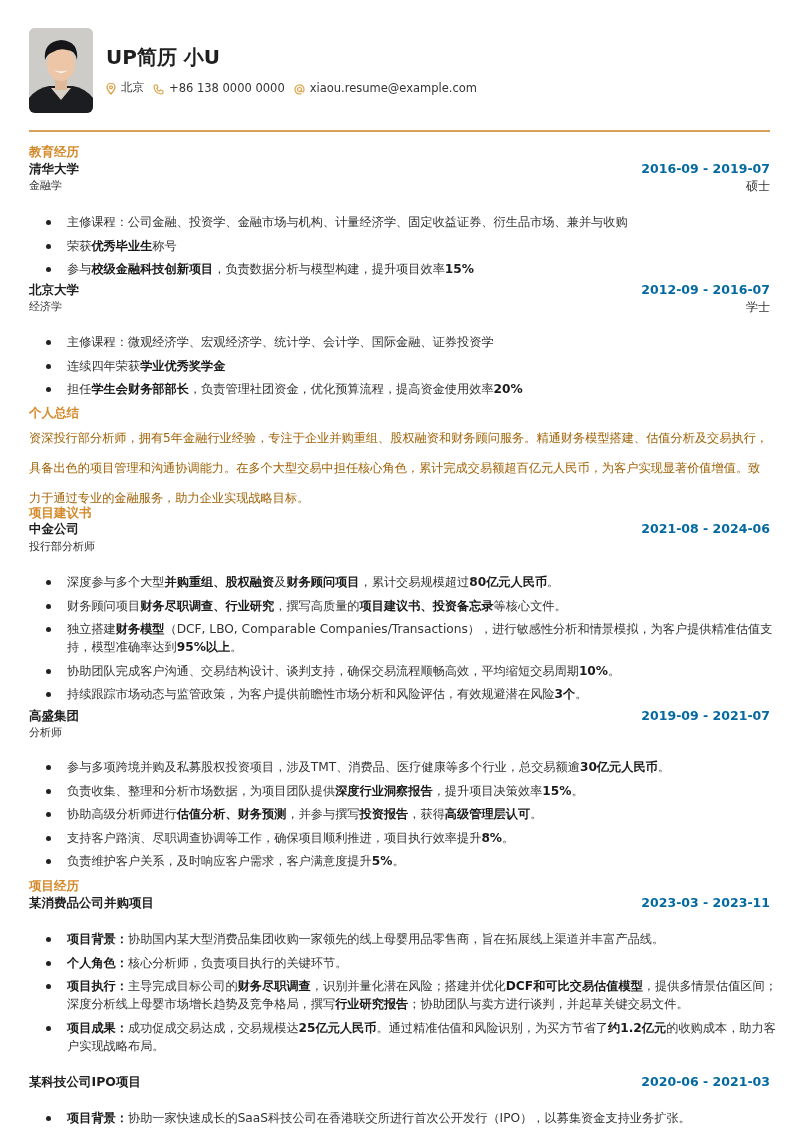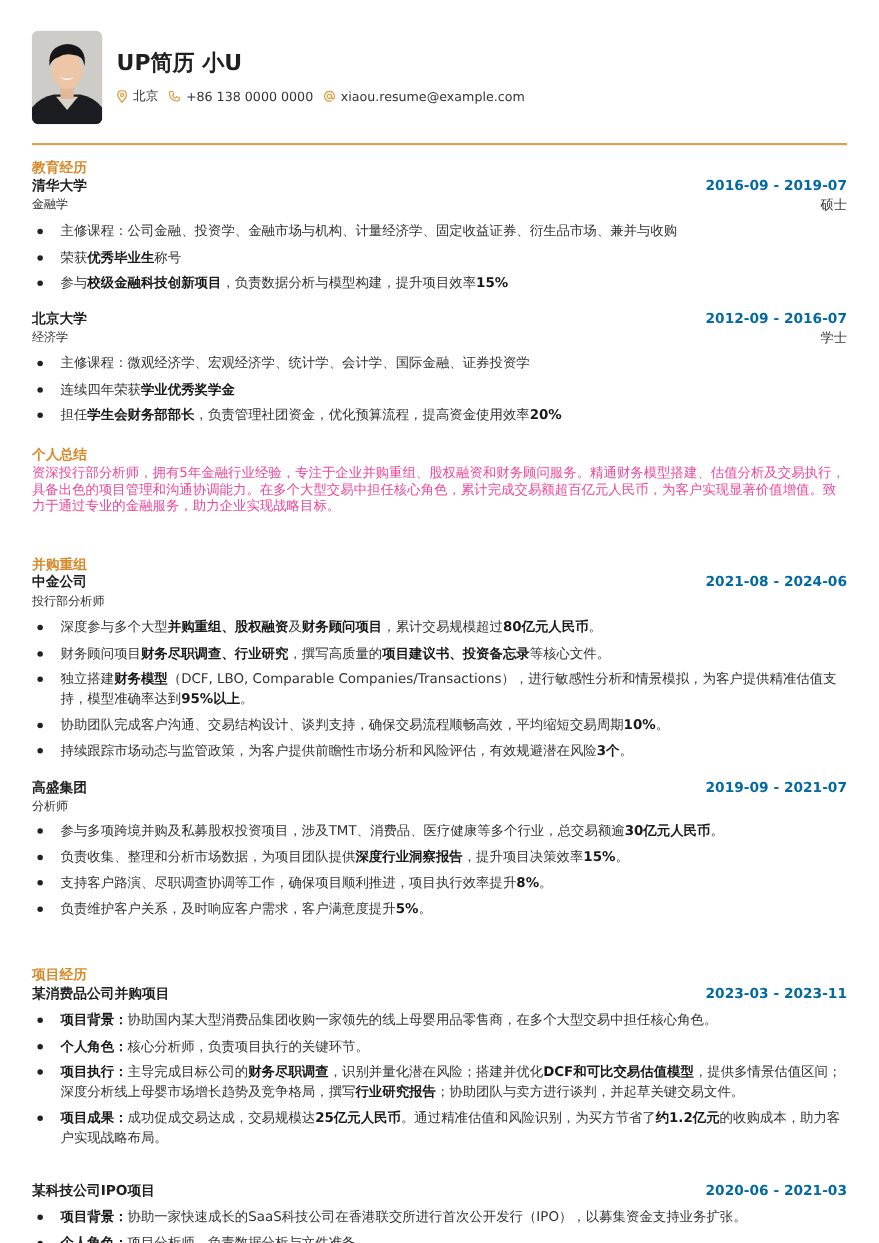--- a/index.html
+++ b/index.html
@@ -17,46 +17,46 @@
     border-radius: 6px; overflow: hidden; background: #cfcfcd;
   }
   .name {
     position: absolute; left: 77px; top: 44px;
     font-size: 20px; font-weight: bold; color: #1f1f1f; letter-spacing: 0;
   }
   .contacts {
     position: absolute; left: 77px; top: 80px; display: flex; align-items: center;
     font-size: 11.5px; color: #333;
   }
-  .contact { display: flex; align-items: center; margin-right: 9px; }
+  .contact { display: flex; align-items: flex-end; margin-right: 9px; }
   .contact svg { margin-right: 5px; }
   .rule { position: absolute; left: 0; top: 130px; width: 741px; height: 1.5px; background: #d9a05b; }
 
   
   .section-title {
     position: absolute; left: 0; font-size: 12.5px; font-weight: bold; color: #d48a2a;
   }
   .entry-head { position: absolute; left: 0; width: 741px; height: 18px; }
   .entry-title { position: absolute; left: 0; top: 0; font-size: 12.5px; font-weight: bold; color: #1f1f1f; }
   .entry-date { position: absolute; right: 0; top: 0; font-size: 12.5px; font-weight: bold; color: #0369a1; }
   .entry-sub { position: absolute; left: 0; font-size: 11px; color: #333; }
   .entry-sub-right { position: absolute; right: 0; font-size: 12px; color: #333; }
 
-  ul.bullets { position: absolute; left: 0; margin: 0; padding: 0; list-style: none; width: 741px; }
+  ul.bullets { position: absolute; left: 0; margin: 12px; padding: 0; list-style: none; width: 741px; }
   ul.bullets li {
     position: relative; padding-left: 26px; font-size: 12.2px; line-height: 18px; color: #333;
     margin-bottom: 5.5px;
   }
   ul.bullets li::before {
     content: ""; position: absolute; left: 5px; top: 7px; width: 5px; height: 5px;
     border-radius: 50%; background: #222;
   }
   ul.bullets li b { color: #1a1a1a; }
   .summary {
-    position: absolute; left: 0; width: 741px; font-size: 12.2px; line-height: 15px; color: #ec4899;
+    position: absolute; left: 0; width: 741px; font-size: 12.2px; line-height: 30px; color: #a16207;
   }
 </style>
 </head>
 <body>
 
 <div class="page">
 
   <div class="header">
     <div class="avatar">
       <svg width="64" height="85" viewBox="0 0 64 85">
@@ -117,21 +117,21 @@
   <span class="entry-sub-right" style="top:299px">学士</span>
   <ul class="bullets" style="top:321px">
     <li><span>主修课程：微观经济学、宏观经济学、统计学、会计学、国际金融、证券投资学</span></li>
     <li><span>连续四年荣获</span><b>学业优秀奖学金</b></li>
     <li><span>担任</span><b>学生会财务部部长</b><span>，负责管理社团资金，优化预算流程，提高资金使用效率</span><b>20%</b></li>
   </ul>
 
   <div class="section-title" style="top:405px">个人总结</div>
   <div class="summary" style="top:423px">资深投行部分析师，拥有5年金融行业经验，专注于企业并购重组、股权融资和财务顾问服务。精通财务模型搭建、估值分析及交易执行，具备出色的项目管理和沟通协调能力。在多个大型交易中担任核心角色，累计完成交易额超百亿元人民币，为客户实现显著价值增值。致力于通过专业的金融服务，助力企业实现战略目标。</div>
 
-  <div class="section-title" style="top:505px">并购重组</div>
+  <div class="section-title" style="top:505px">项目建议书</div>
 
   <div class="entry-head" style="top:521px">
     <span class="entry-title">中金公司</span>
     <span class="entry-date">2021-08 - 2024-06</span>
   </div>
   <span class="entry-sub" style="top:539px">投行部分析师</span>
   <ul class="bullets" style="top:561px">
     <li><span>深度参与多个大型</span><b>并购重组、股权融资</b><span>及</span><b>财务顾问项目</b><span>，累计交易规模超过</span><b>80亿元人民币</b><span>。</span></li>
     <li><span>财务顾问项目</span><b>财务尽职调查、行业研究</b><span>，撰写高质量的</span><b>项目建议书、投资备忘录</b><span>等核心文件。</span></li>
     <li><span>独立搭建</span><b>财务模型</b><span>（DCF, LBO, Comparable Companies/Transactions），进行敏感性分析和情景模拟，为客户提供精准估值支持，模型准确率达到</span><b>95%以上</b><span>。</span></li>
@@ -140,32 +140,33 @@
   </ul>
 
   <div class="entry-head" style="top:708px">
     <span class="entry-title">高盛集团</span>
     <span class="entry-date">2019-09 - 2021-07</span>
   </div>
   <span class="entry-sub" style="top:725px">分析师</span>
   <ul class="bullets" style="top:746px">
     <li><span>参与多项跨境并购及私募股权投资项目，涉及TMT、消费品、医疗健康等多个行业，总交易额逾</span><b>30亿元人民币</b><span>。</span></li>
     <li><span>负责收集、整理和分析市场数据，为项目团队提供</span><b>深度行业洞察报告</b><span>，提升项目决策效率</span><b>15%</b><span>。</span></li>
+    <li><span>协助高级分析师进行</span><b>估值分析、财务预测</b><span>，并参与撰写</span><b>投资报告</b><span>，获得</span><b>高级管理层认可</b><span>。</span></li>
     <li><span>支持客户路演、尽职调查协调等工作，确保项目顺利推进，项目执行效率提升</span><b>8%</b><span>。</span></li>
     <li><span>负责维护客户关系，及时响应客户需求，客户满意度提升</span><b>5%</b><span>。</span></li>
   </ul>
 
   <div class="section-title" style="top:878px">项目经历</div>
 
   <div class="entry-head" style="top:895px">
     <span class="entry-title">某消费品公司并购项目</span>
     <span class="entry-date">2023-03 - 2023-11</span>
   </div>
   <ul class="bullets" style="top:918px">
-    <li><b>项目背景：</b><span>协助国内某大型消费品集团收购一家领先的线上母婴用品零售商，在多个大型交易中担任核心角色。</span></li>
+    <li><b>项目背景：</b><span>协助国内某大型消费品集团收购一家领先的线上母婴用品零售商，旨在拓展线上渠道并丰富产品线。</span></li>
     <li><b>个人角色：</b><span>核心分析师，负责项目执行的关键环节。</span></li>
     <li><b>项目执行：</b><span>主导完成目标公司的</span><b>财务尽职调查</b><span>，识别并量化潜在风险；搭建并优化</span><b>DCF和可比交易估值模型</b><span>，提供多情景估值区间；深度分析线上母婴市场增长趋势及竞争格局，撰写</span><b>行业研究报告</b><span>；协助团队与卖方进行谈判，并起草关键交易文件。</span></li>
     <li><b>项目成果：</b><span>成功促成交易达成，交易规模达</span><b>25亿元人民币</b><span>。通过精准估值和风险识别，为买方节省了</span><b>约1.2亿元</b><span>的收购成本，助力客户实现战略布局。</span></li>
   </ul>
 
   <div class="entry-head" style="top:1074px">
     <span class="entry-title">某科技公司IPO项目</span>
     <span class="entry-date">2020-06 - 2021-03</span>
   </div>
   <ul class="bullets" style="top:1097px">

